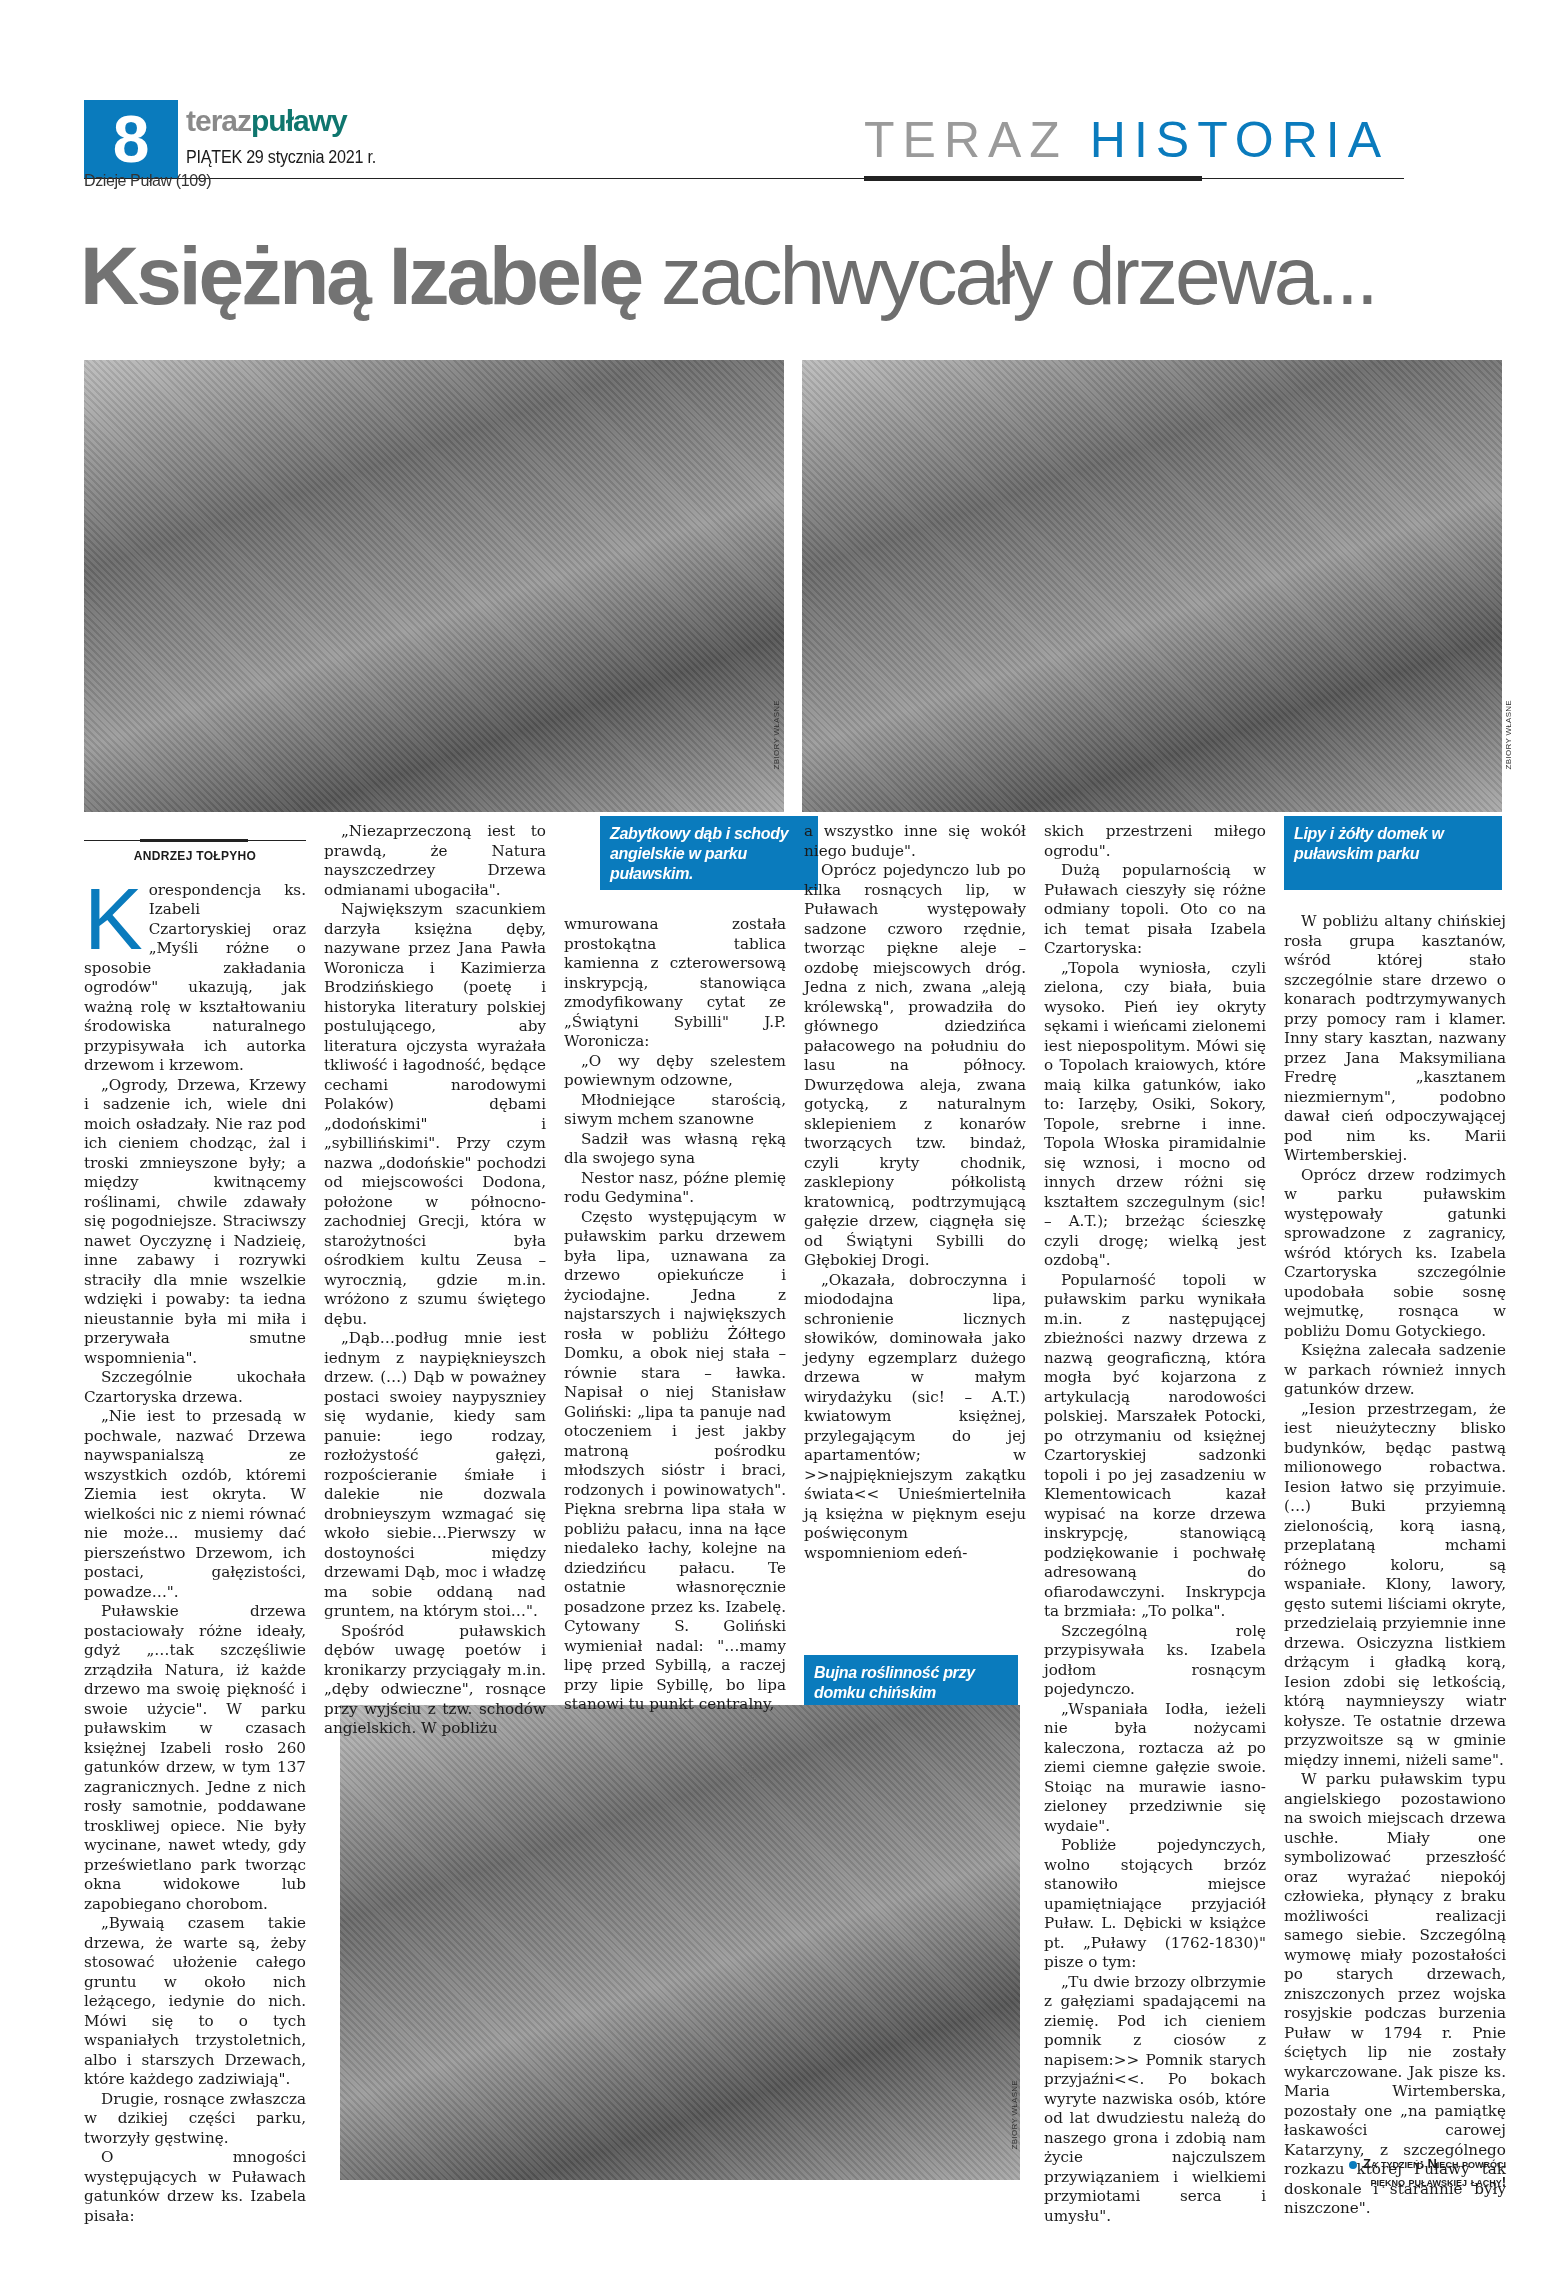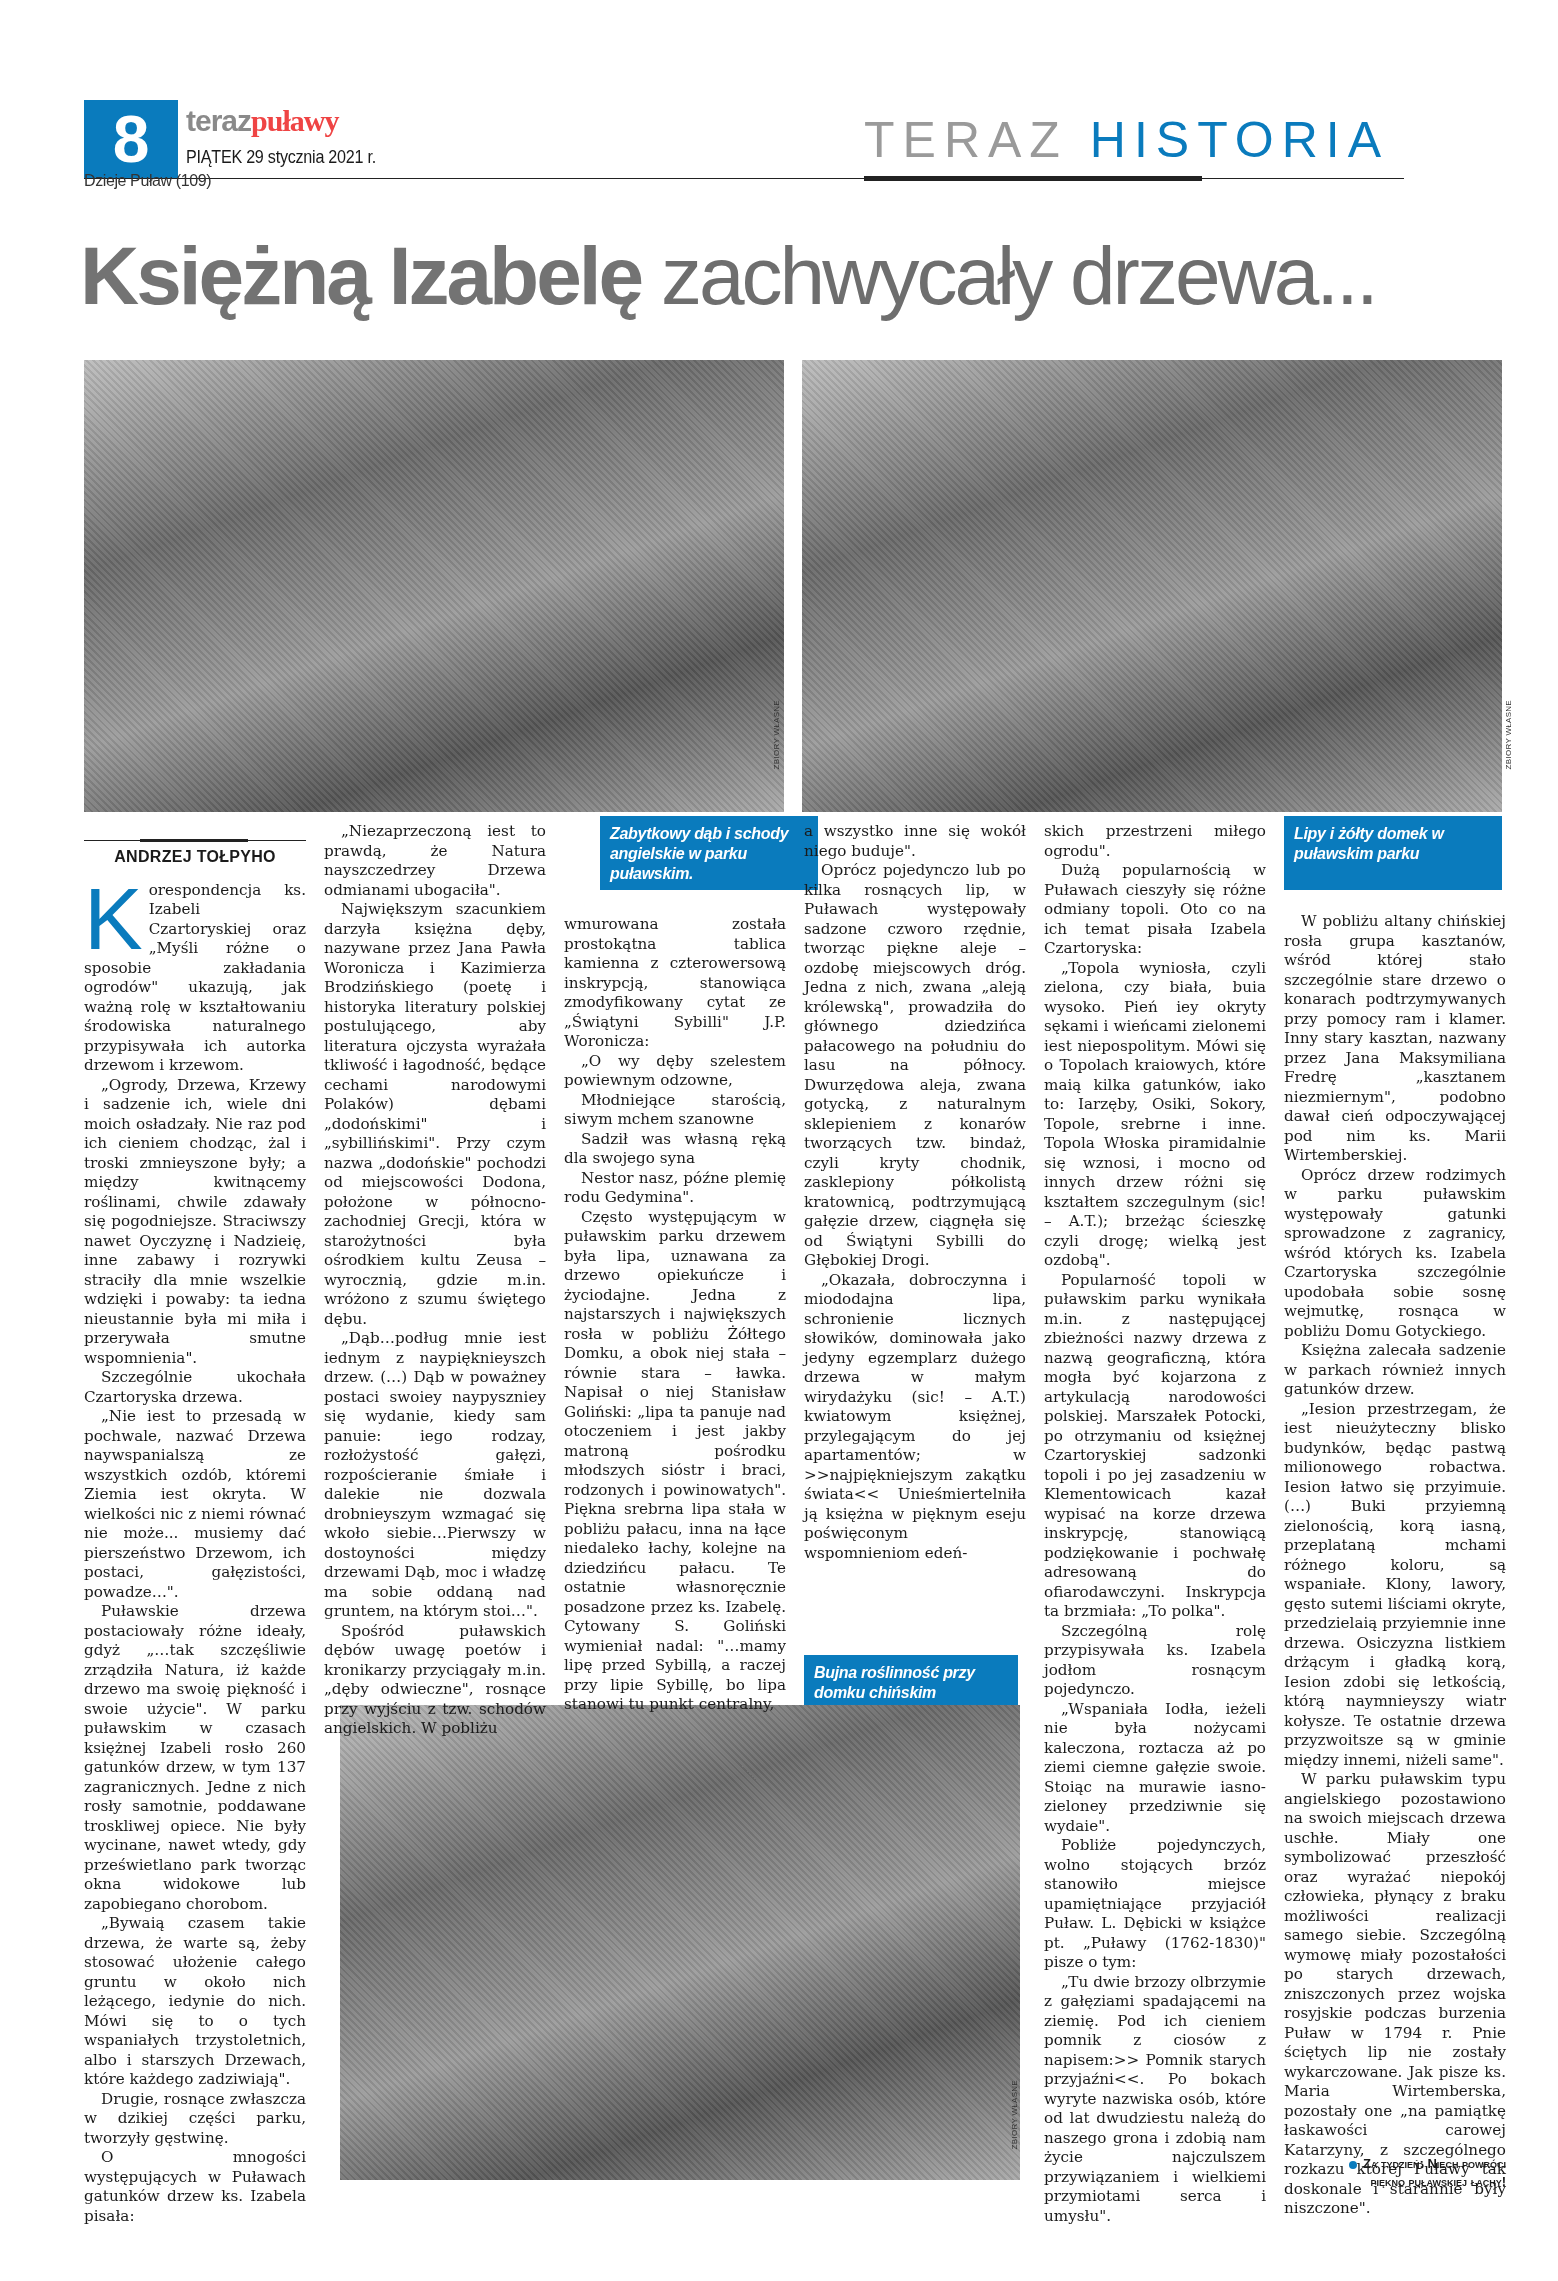--- a/index.html
+++ b/index.html
@@ -5,21 +5,21 @@
   * { box-sizing: border-box; margin: 0; padding: 0; }
   html, body { width: 1558px; height: 2281px; background: #fff; overflow: hidden; }
   body { position: relative; font-family: "DejaVu Serif", serif; color: #1a1a1a; }
   .abs { position: absolute; }
 
   
   .page-num { left: 84px; top: 100px; width: 94px; height: 78px; background: #0a7bbd; color: #fff;
     font-family: "Liberation Sans", sans-serif; font-weight: bold; font-size: 66px; line-height: 78px; text-align: center; }
   .brand { left: 186px; top: 104px; font-family: "Liberation Sans", sans-serif; font-weight: bold; font-size: 30px; line-height: 34px; letter-spacing: -1px; }
   .brand .g { color: #8a8a8a; }
-  .brand .r { color: #ef4444; font-family: Liberation Serif, serif; }
+  .brand .r { color: #0f766e; }
   .date { left: 186px; top: 146px; font-family: "Liberation Sans", sans-serif; font-size: 19px; color: #1a1a1a; transform: scaleX(0.85); transform-origin: left; letter-spacing: -0.3px; }
   .hdr-line { left: 84px; top: 178px; width: 1320px; height: 1px; background: #222; }
   .hdr-thick { left: 864px; top: 176px; width: 338px; height: 5px; background: #222; }
   .section { left: 864px; top: 112px; font-family: "Liberation Sans", sans-serif; font-size: 50px; letter-spacing: 8px; font-weight: normal; line-height: 56px; }
   .section .g { color: #9a9a9a; }
   .section .b { color: #0a7bbd; }
   .series { left: 84px; top: 172px; font-family: "Liberation Sans", sans-serif; font-size: 16px; color: #333; letter-spacing: -0.4px; }
 
   .headline { left: 80px; top: 226px; font-family: "Liberation Sans", sans-serif; font-size: 82px; line-height: 100px; letter-spacing: -3px; white-space: nowrap; }
   .headline .b { color: #737373; font-weight: bold; }
@@ -31,21 +31,21 @@
     background: repeating-linear-gradient(45deg, rgba(0,0,0,0.08) 0 2px, rgba(255,255,255,0.06) 2px 5px); }
   .credit { font-family: "Liberation Sans", sans-serif; font-size: 8px; color: #333; writing-mode: vertical-rl; transform: rotate(180deg); letter-spacing: 0.3px; }
   .caption { background: #0a7bbd; color: #fff; font-family: "Liberation Sans", sans-serif; font-weight: bold; font-style: italic; font-size: 16px; line-height: 20px; padding: 8px 10px; letter-spacing: -0.3px; }
 
   
   .col { font-size: 15.2px; line-height: 19.5px; text-align: justify; hyphens: manual; }
   .col p { text-indent: 17px; }
   .col p.noind { text-indent: 0; }
   .byline-rule { height: 1px; background: #222; position: relative; }
   .byline-rule::after { content: ""; position: absolute; left: 56px; top: -1px; width: 108px; height: 3px; background: #222; }
-  .byline { font-family: "Liberation Sans", sans-serif; font-weight: bold; font-size: 16px; text-align: center; letter-spacing: 0.3px; margin-top: 6px; margin-bottom: 14px; }
+  .byline { font-family: "Liberation Sans", sans-serif; font-weight: bold; font-size: 12px; text-align: center; letter-spacing: 0.3px; margin-top: 6px; margin-bottom: 14px; }
   .dropcap { float: left; font-family: "Liberation Sans", sans-serif; color: #0a7bbd; font-size: 88px; line-height: 72px; margin: 2px 6px 0 0; font-weight: normal; }
 
   .next { font-family: "Liberation Sans", sans-serif; font-weight: bold; font-size: 13px; text-align: right; line-height: 18px; font-variant: small-caps; }
   .next .dot { display: inline-block; width: 8px; height: 8px; border-radius: 50%; background: #0a7bbd; margin-right: 6px; vertical-align: middle; }
 </style>
 </head>
 <body>
 
 <div class="abs page-num">8</div>
 <div class="abs brand">

